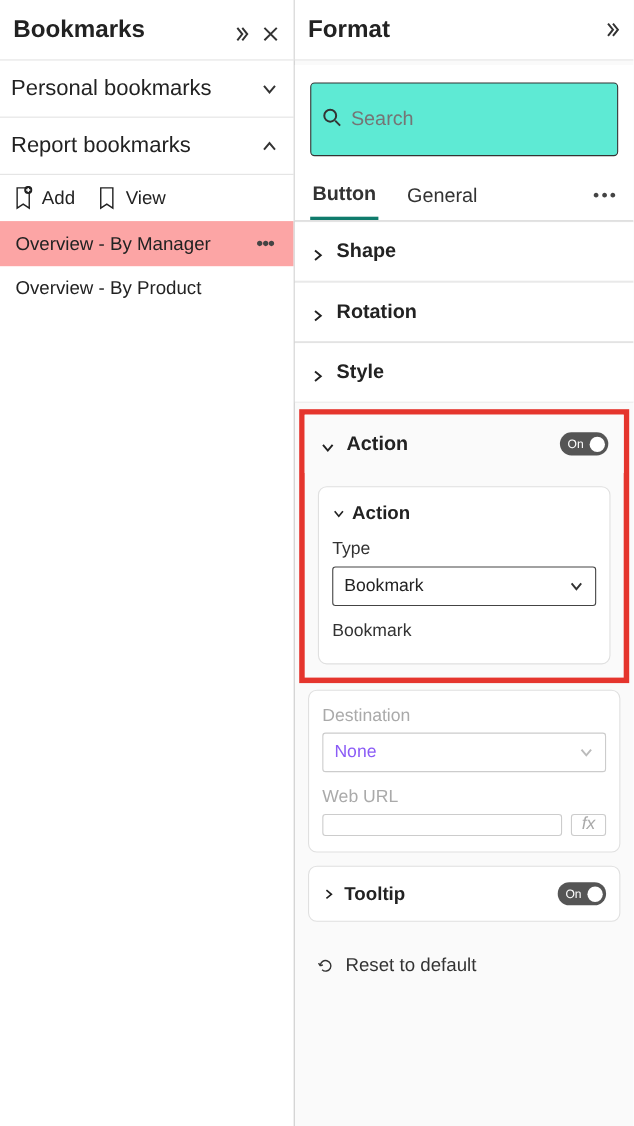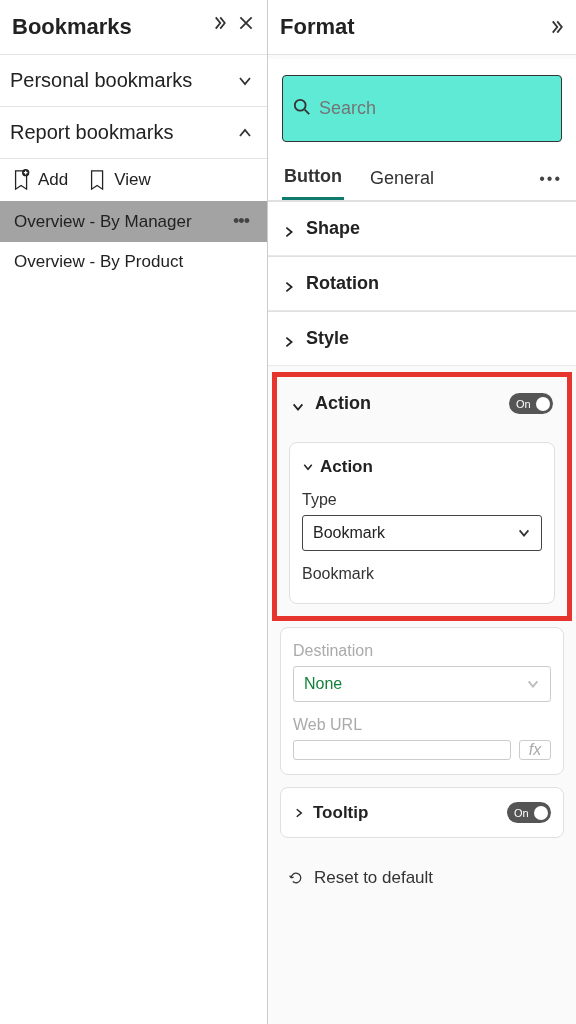--- a/index.html
+++ b/index.html
@@ -1,31 +1,31 @@
 <!DOCTYPE html>
 <html><head>
 <meta charset="utf-8">
 <style>
   * { box-sizing: border-box; margin: 0; padding: 0; font-family: "Segoe UI", Arial, sans-serif; }
   body { width: 576px; height: 1024px; background: #fff; display: flex; color: #222; }
   .panel { display: flex; flex-direction: column; }
 
   
   .left { width: 276px; }
-  .left-header { display: flex; align-items: flex-start; padding: 14px 12px; border-bottom: 1px solid #e3e3e3; }
+  .left-header { display: flex; align-items: flex-end; padding: 14px 12px; border-bottom: 1px solid #e3e3e3; }
   .left-header h1 { font-size: 22px; font-weight: 700; flex: 1; }
   .left-header .icon { width: 18px; height: 18px; stroke: #333; stroke-width: 1.6; fill: none; margin-left: 10px; cursor: pointer; }
   .section-row { display: flex; align-items: center; padding: 14px 14px 14px 10px; border-bottom: 1px solid #e3e3e3; cursor: pointer; }
   .section-row .label { flex: 1; font-size: 20px; }
   .section-row .chev { width: 16px; height: 16px; stroke: #333; stroke-width: 1.8; fill: none; }
   .toolbar { display: flex; gap: 20px; padding: 10px 12px; }
   .toolbar .btn { display: flex; align-items: center; gap: 6px; font-size: 17px; cursor: pointer; }
   .toolbar svg { width: 20px; height: 22px; stroke: #222; stroke-width: 1.4; fill: none; }
   .bm-item { display: flex; align-items: center; padding: 10px 14px; font-size: 17px; cursor: pointer; }
-  .bm-item.selected { background: #a3a3a3; }
+  .bm-item.selected { background: #fca5a5; }
   .bm-item .txt { flex: 1; }
   .dots { letter-spacing: -1px; font-size: 18px; color: #444; width: 24px; text-align: center; }
 
   
   .right { flex: 1; background: #fafafa; border-left: 1px solid #ccc; }
   .right-header { display: flex; align-items: center; padding: 14px 12px; border-bottom: 1px solid #e3e3e3; background: #fff; }
   .right-header h1 { font-size: 22px; font-weight: 700; flex: 1; }
   .right-header .icon { width: 18px; height: 18px; stroke: #333; stroke-width: 1.6; fill: none; cursor: pointer; }
 
   .right-body { padding: 4px 0 0 0; }
@@ -46,21 +46,21 @@
   .toggle { width: 44px; height: 21px; border-radius: 11px; background: #555; position: relative; display: flex; align-items: center; color: #fff; font-size: 11px; padding-left: 7px; cursor: pointer; }
   .toggle::after { content: ""; position: absolute; right: 3px; width: 14px; height: 14px; border-radius: 50%; background: #fff; }
 
   .highlight { border: 5px solid #e5352d; border-radius: 0; margin: 6px 4px; }
   .card { margin: 12px; background: #fff; border: 1px solid #e0e0e0; border-radius: 8px; padding: 14px 12px; }
   .card .sub-head { display: flex; align-items: center; gap: 6px; font-size: 17px; font-weight: 700; margin-bottom: 14px; cursor: pointer; }
   .sub-head svg { width: 12px; height: 12px; stroke: #222; stroke-width: 2; fill: none; }
   .field-label { font-size: 16px; color: #333; margin-bottom: 6px; }
   .field-label.disabled { color: #aaa; }
   .select { border: 1.4px solid #444; border-radius: 3px; padding: 8px 10px; display: flex; align-items: center; font-size: 16px; margin-bottom: 14px; cursor: pointer; background: #fff; }
-  .select.disabled { border-color: #ccc; color: #15803d; cursor: default; }
+  .select.disabled { border-color: #ccc; color: #8b5cf6; cursor: default; }
   .select .val { flex: 1; white-space: nowrap; overflow: hidden; text-overflow: ellipsis; }
   .select svg { width: 14px; height: 14px; stroke: #333; stroke-width: 2; fill: none; }
   .select.disabled svg { stroke: #bbb; }
   .url-row { display: flex; gap: 8px; }
   .url-row .select { flex: 1; margin-bottom: 0; }
   .fx { width: 32px; border: 1px solid #ccc; border-radius: 3px; display: flex; align-items: center; justify-content: center; font-style: italic; color: #aaa; cursor: pointer; }
 
   .tooltip-card { margin: 4px 12px 12px; background: #fff; border: 1px solid #e0e0e0; border-radius: 8px; padding: 14px 12px; display: flex; align-items: center; gap: 8px; }
   .tooltip-card svg.chev { width: 12px; height: 12px; stroke: #222; stroke-width: 2; fill: none; }
   .tooltip-card .ttl { flex: 1; font-weight: 700; font-size: 17px; }

